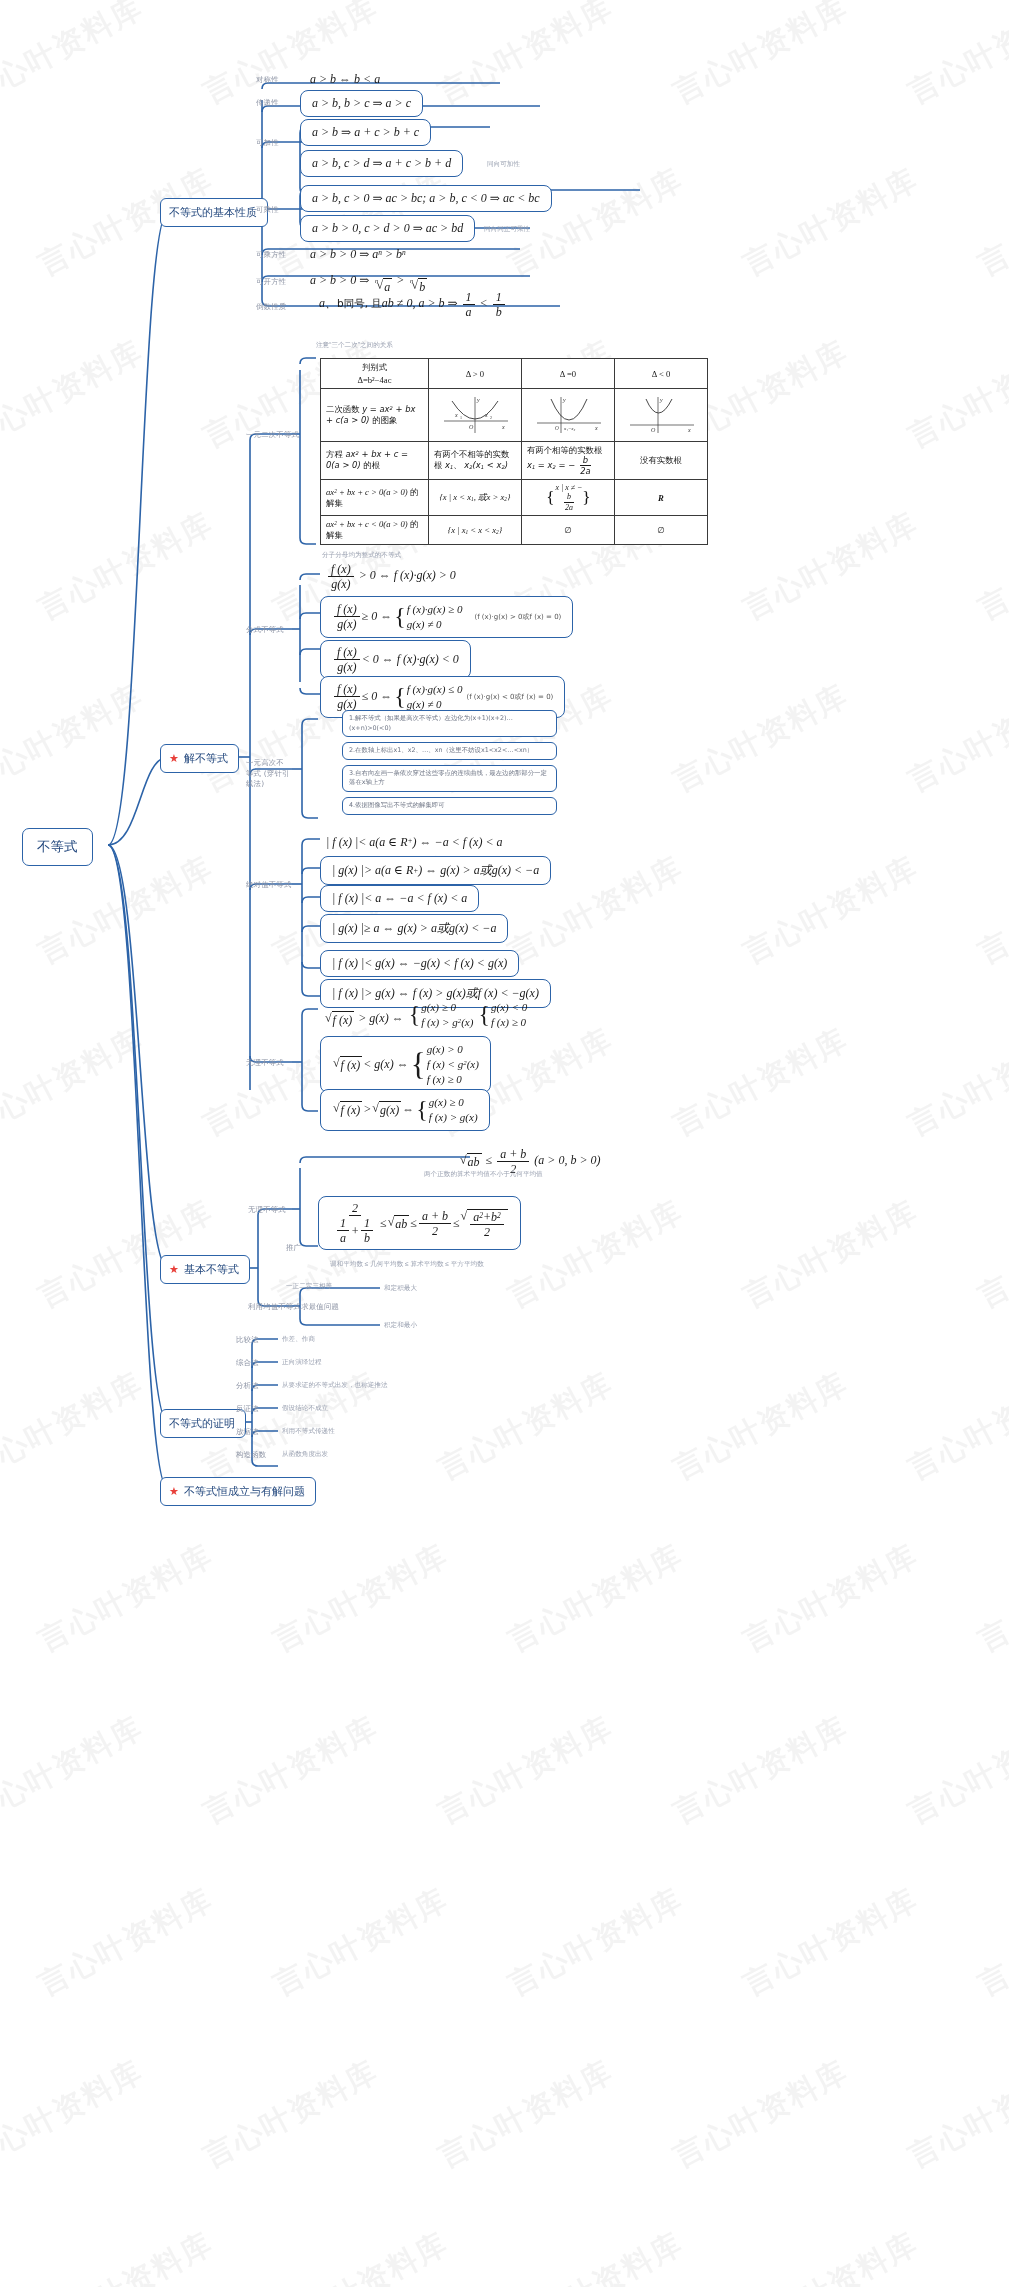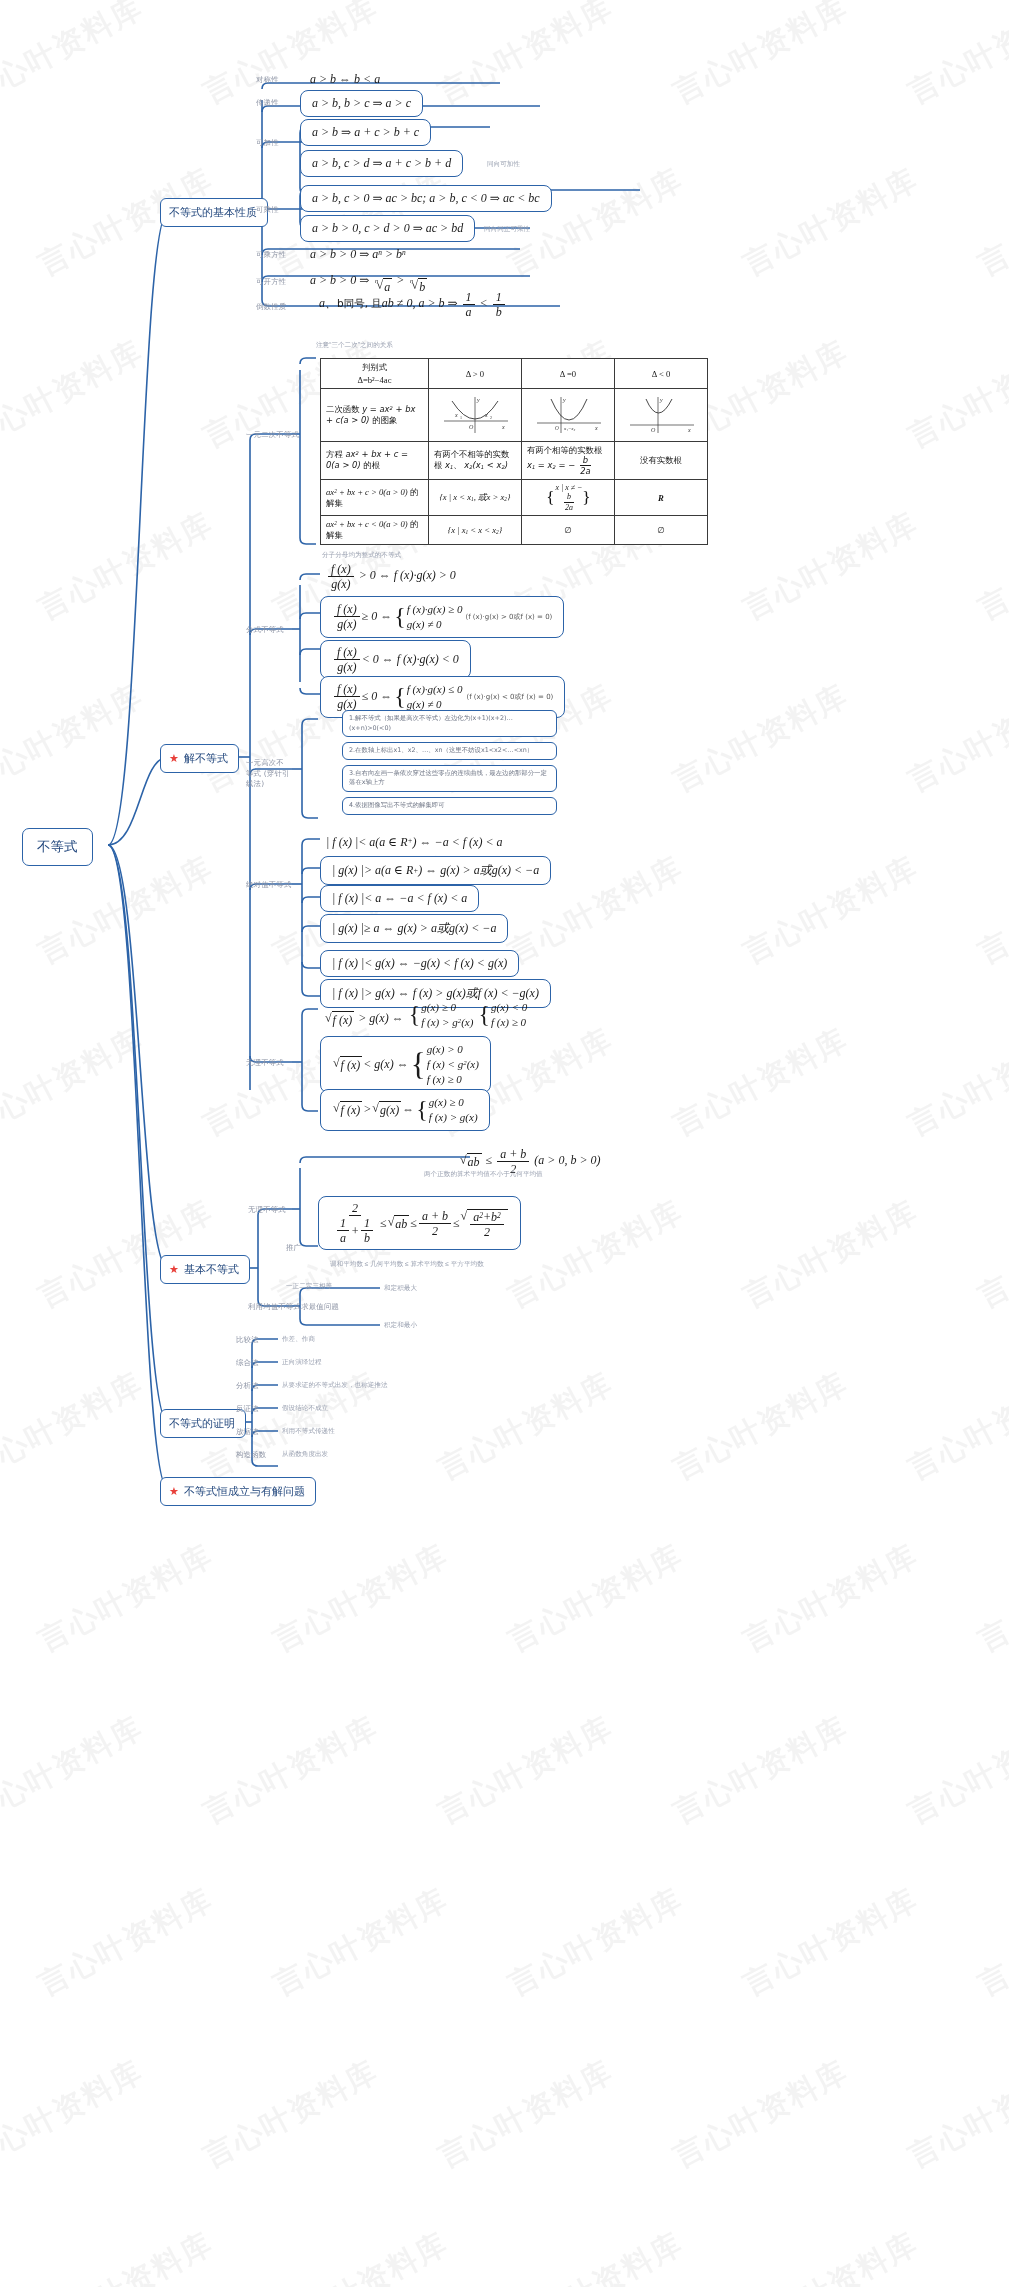--- a/index.html
+++ b/index.html
@@ -437,21 +437,21 @@
       <span class="nu">f (x)</span>
       <span class="de">g(x)</span>
     </span> ≥ 0 ⇔
   <span class="sys">
       <span class="brace">{</span>
       <span class="rows">
         <span>f (x)·g(x) ≥ 0</span>
         <span>g(x) ≠ 0</span>
       </span>
     </span>
-  <span class="small-txt" style="margin-left:3px;">(f (x)·g(x) &gt; 0或f (x) = 0)</span>
+  <span class="small-txt" style="margin-left:12px;">(f (x)·g(x) &gt; 0或f (x) = 0)</span>
 </div>
 
 <div class="node formula fbox" style="left:320px;top:640px;">
   <span class="frac">
       <span class="nu">f (x)</span>
       <span class="de">g(x)</span>
     </span> &lt; 0 ⇔ f (x)·g(x) &lt; 0</div>
 
 <div class="node formula fbox" style="left:320px;top:676px;">
   <span class="frac">

